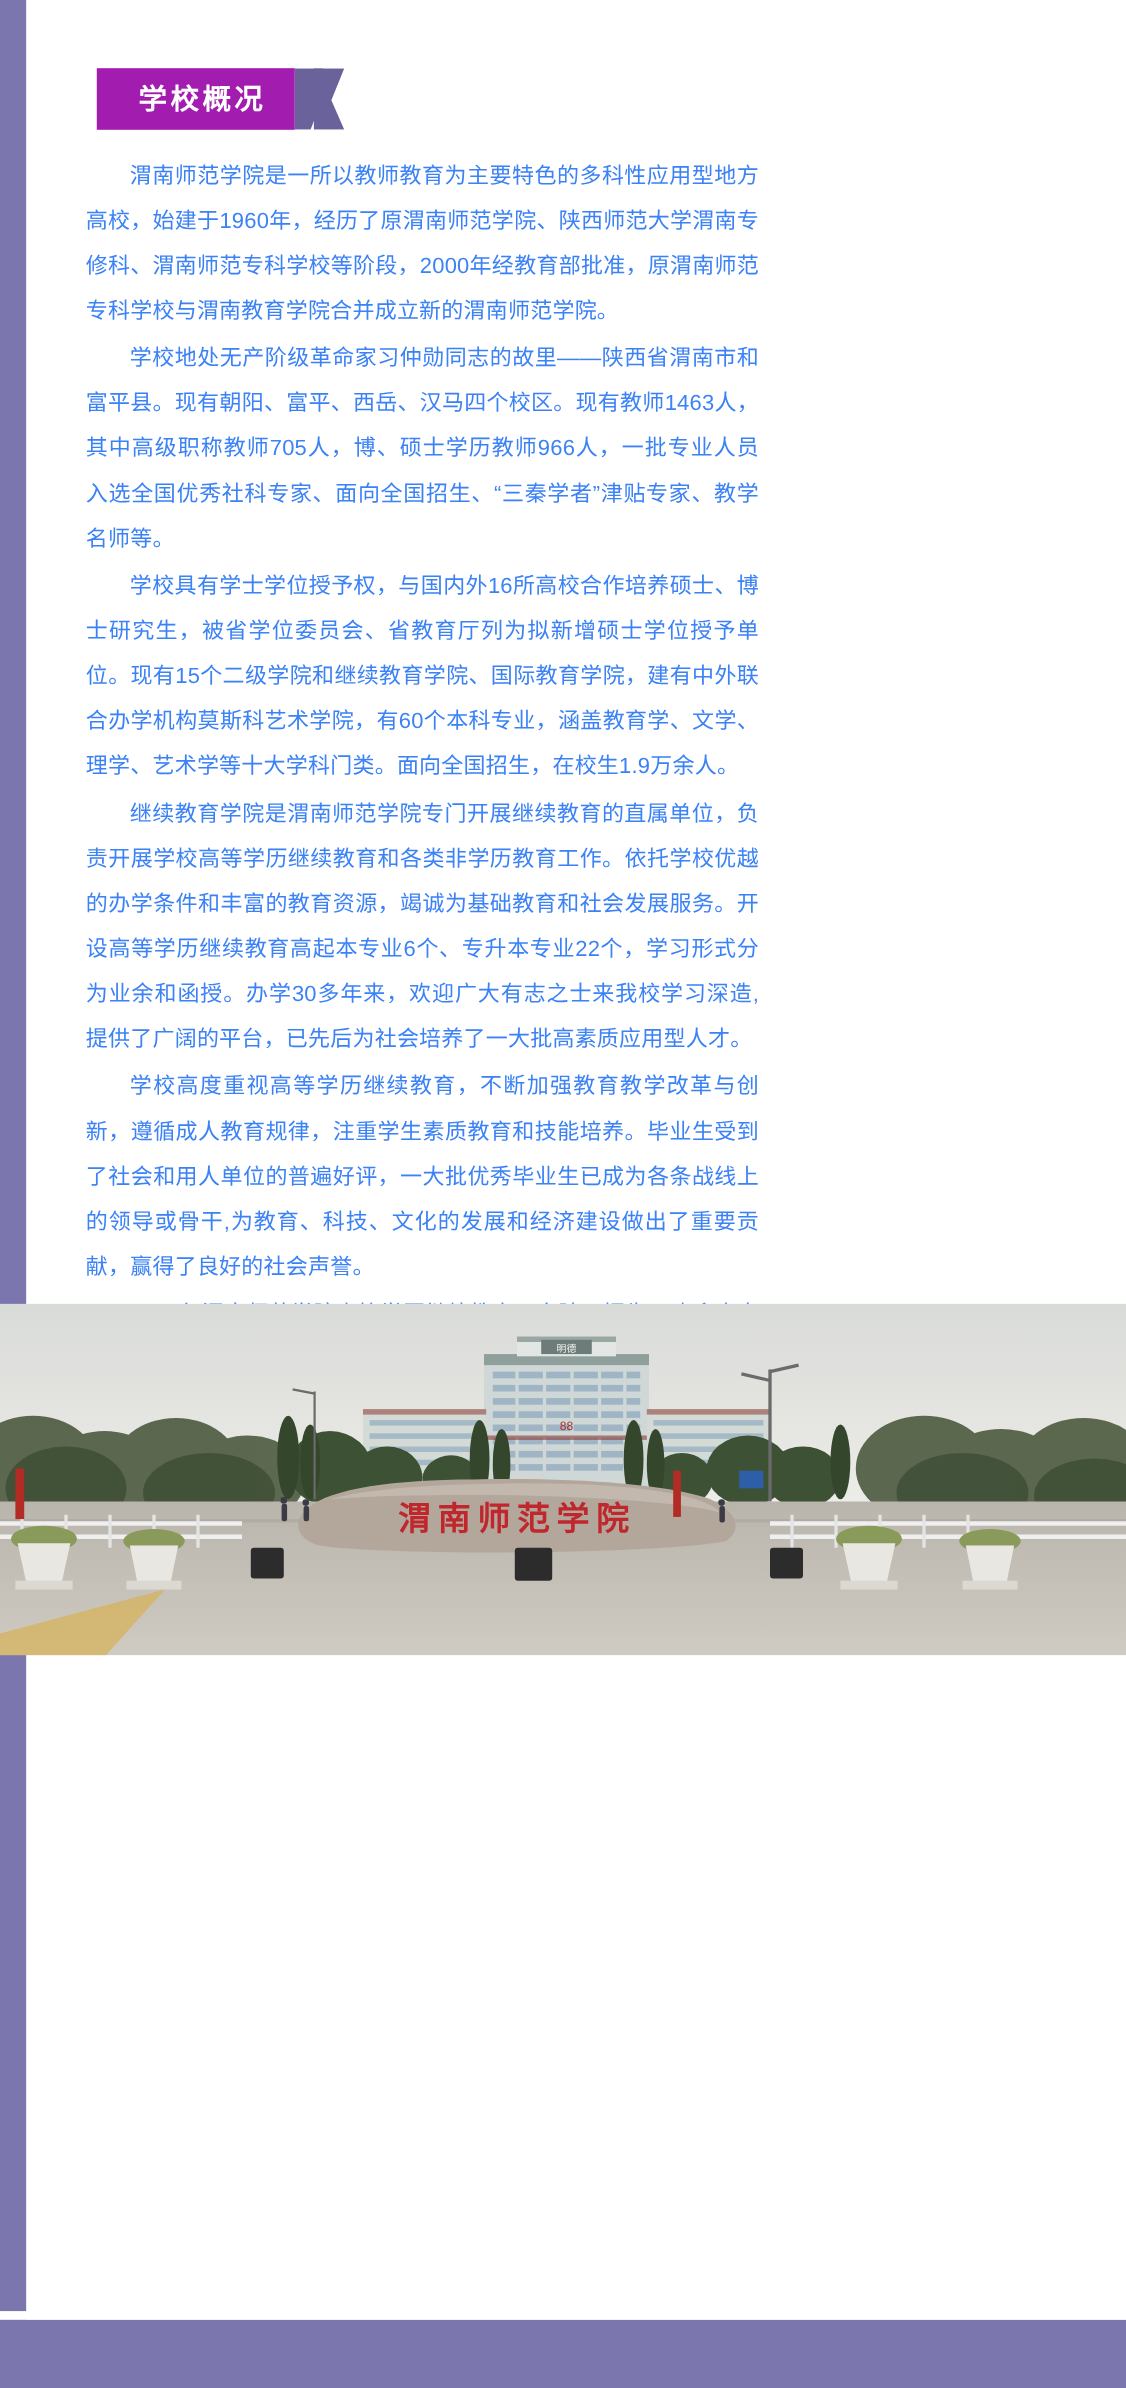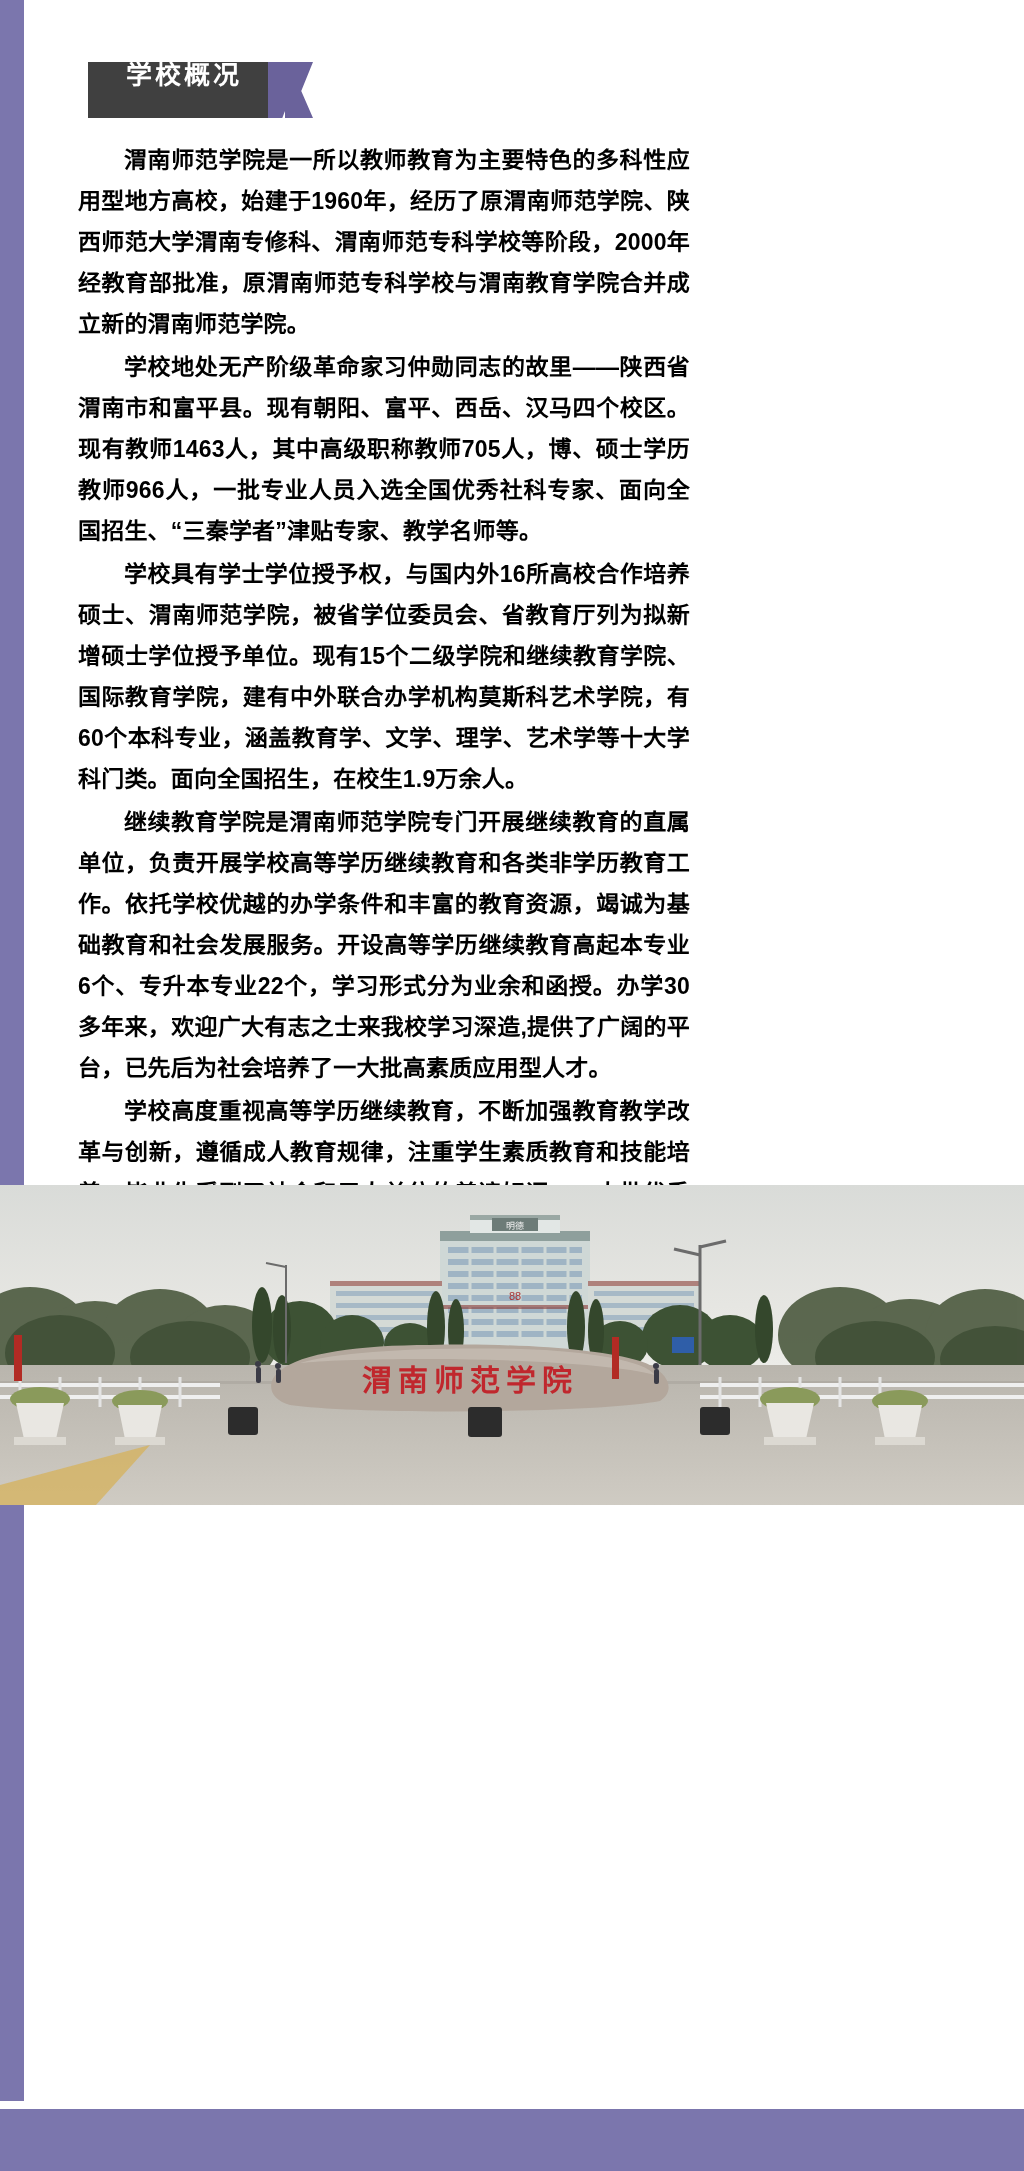--- a/index.html
+++ b/index.html
@@ -37,22 +37,23 @@
   
   .section-header {
     position: absolute;
     left: 88px;
     top: 62px;
     height: 56px;
     display: flex;
     align-items: stretch;
   }
   .section-header-body {
-    background: #404040;
+    background: #a21caf;
     display: flex;
+    align-items: center;
     padding: 0 26px 0 38px;
   }
   .section-header-title {
     color: #ffffff;
     font-size: 26px;
     letter-spacing: 3px;
     font-weight: bold;
     line-height: 1;
   }
   .section-header-notch {
@@ -71,28 +72,27 @@
   }
   
   .content {
     position: absolute;
     left: 78px;
     top: 140px;
     width: 612px;
   }
   .para {
     margin: 0 0 2px 0;
-    font-size: 23px;
+    font-size: 20px;
     line-height: 41px;
-    color: #000000;
+    color: #3b82f6;
     text-indent: 2em;
     text-align: justify;
     text-justify: inter-ideograph;
     letter-spacing: 0.2px;
-    font-weight: bold;
   }
   
   .photo {
     position: absolute;
     left: 0;
     top: 1185px;
     width: 1024px;
     height: 320px;
     overflow: hidden;
   }
@@ -127,21 +127,21 @@
     <div class="section-header-body">
       <span class="section-header-title">学校概况</span>
     </div>
     <div class="section-header-notch"></div>
   </div>
   <div class="section-header-tail"></div>
 
   <div class="content">
     <p class="para">渭南师范学院是一所以教师教育为主要特色的多科性应用型地方高校，始建于1960年，经历了原渭南师范学院、陕西师范大学渭南专修科、渭南师范专科学校等阶段，2000年经教育部批准，原渭南师范专科学校与渭南教育学院合并成立新的渭南师范学院。</p>
     <p class="para">学校地处无产阶级革命家习仲勋同志的故里——陕西省渭南市和富平县。现有朝阳、富平、西岳、汉马四个校区。现有教师1463人，其中高级职称教师705人，博、硕士学历教师966人，一批专业人员入选全国优秀社科专家、面向全国招生、“三秦学者”津贴专家、教学名师等。</p>
-    <p class="para">学校具有学士学位授予权，与国内外16所高校合作培养硕士、渭南师范学院，被省学位委员会、省教育厅列为拟新增硕士学位授予单位。现有15个二级学院和继续教育学院、国际教育学院，建有中外联合办学机构莫斯科艺术学院，有60个本科专业，涵盖教育学、文学、理学、艺术学等十大学科门类。面向全国招生，在校生1.9万余人。</p>
+    <p class="para">学校具有学士学位授予权，与国内外16所高校合作培养硕士、博士研究生，被省学位委员会、省教育厅列为拟新增硕士学位授予单位。现有15个二级学院和继续教育学院、国际教育学院，建有中外联合办学机构莫斯科艺术学院，有60个本科专业，涵盖教育学、文学、理学、艺术学等十大学科门类。面向全国招生，在校生1.9万余人。</p>
     <p class="para">继续教育学院是渭南师范学院专门开展继续教育的直属单位，负责开展学校高等学历继续教育和各类非学历教育工作。依托学校优越的办学条件和丰富的教育资源，竭诚为基础教育和社会发展服务。开设高等学历继续教育高起本专业6个、专升本专业22个，学习形式分为业余和函授。办学30多年来，欢迎广大有志之士来我校学习深造,提供了广阔的平台，已先后为社会培养了一大批高素质应用型人才。</p>
     <p class="para">学校高度重视高等学历继续教育，不断加强教育教学改革与创新，遵循成人教育规律，注重学生素质教育和技能培养。毕业生受到了社会和用人单位的普遍好评，一大批优秀毕业生已成为各条战线上的领导或骨干,为教育、科技、文化的发展和经济建设做出了重要贡献，赢得了良好的社会声誉。</p>
     <p class="para">2023年渭南师范学院高等学历继续教育面向陕西招生，欢迎广大有志之士来我校学习深造。</p>
   </div>
 
   <div class="photo">
     <svg class="photo-svg" width="1024" height="320" viewBox="0 0 1024 320" xmlns="http://www.w3.org/2000/svg">
       <defs>
         <linearGradient id="sky" x1="0" y1="0" x2="0" y2="1">
           <stop offset="0%" stop-color="#d9dbd8"></stop>

